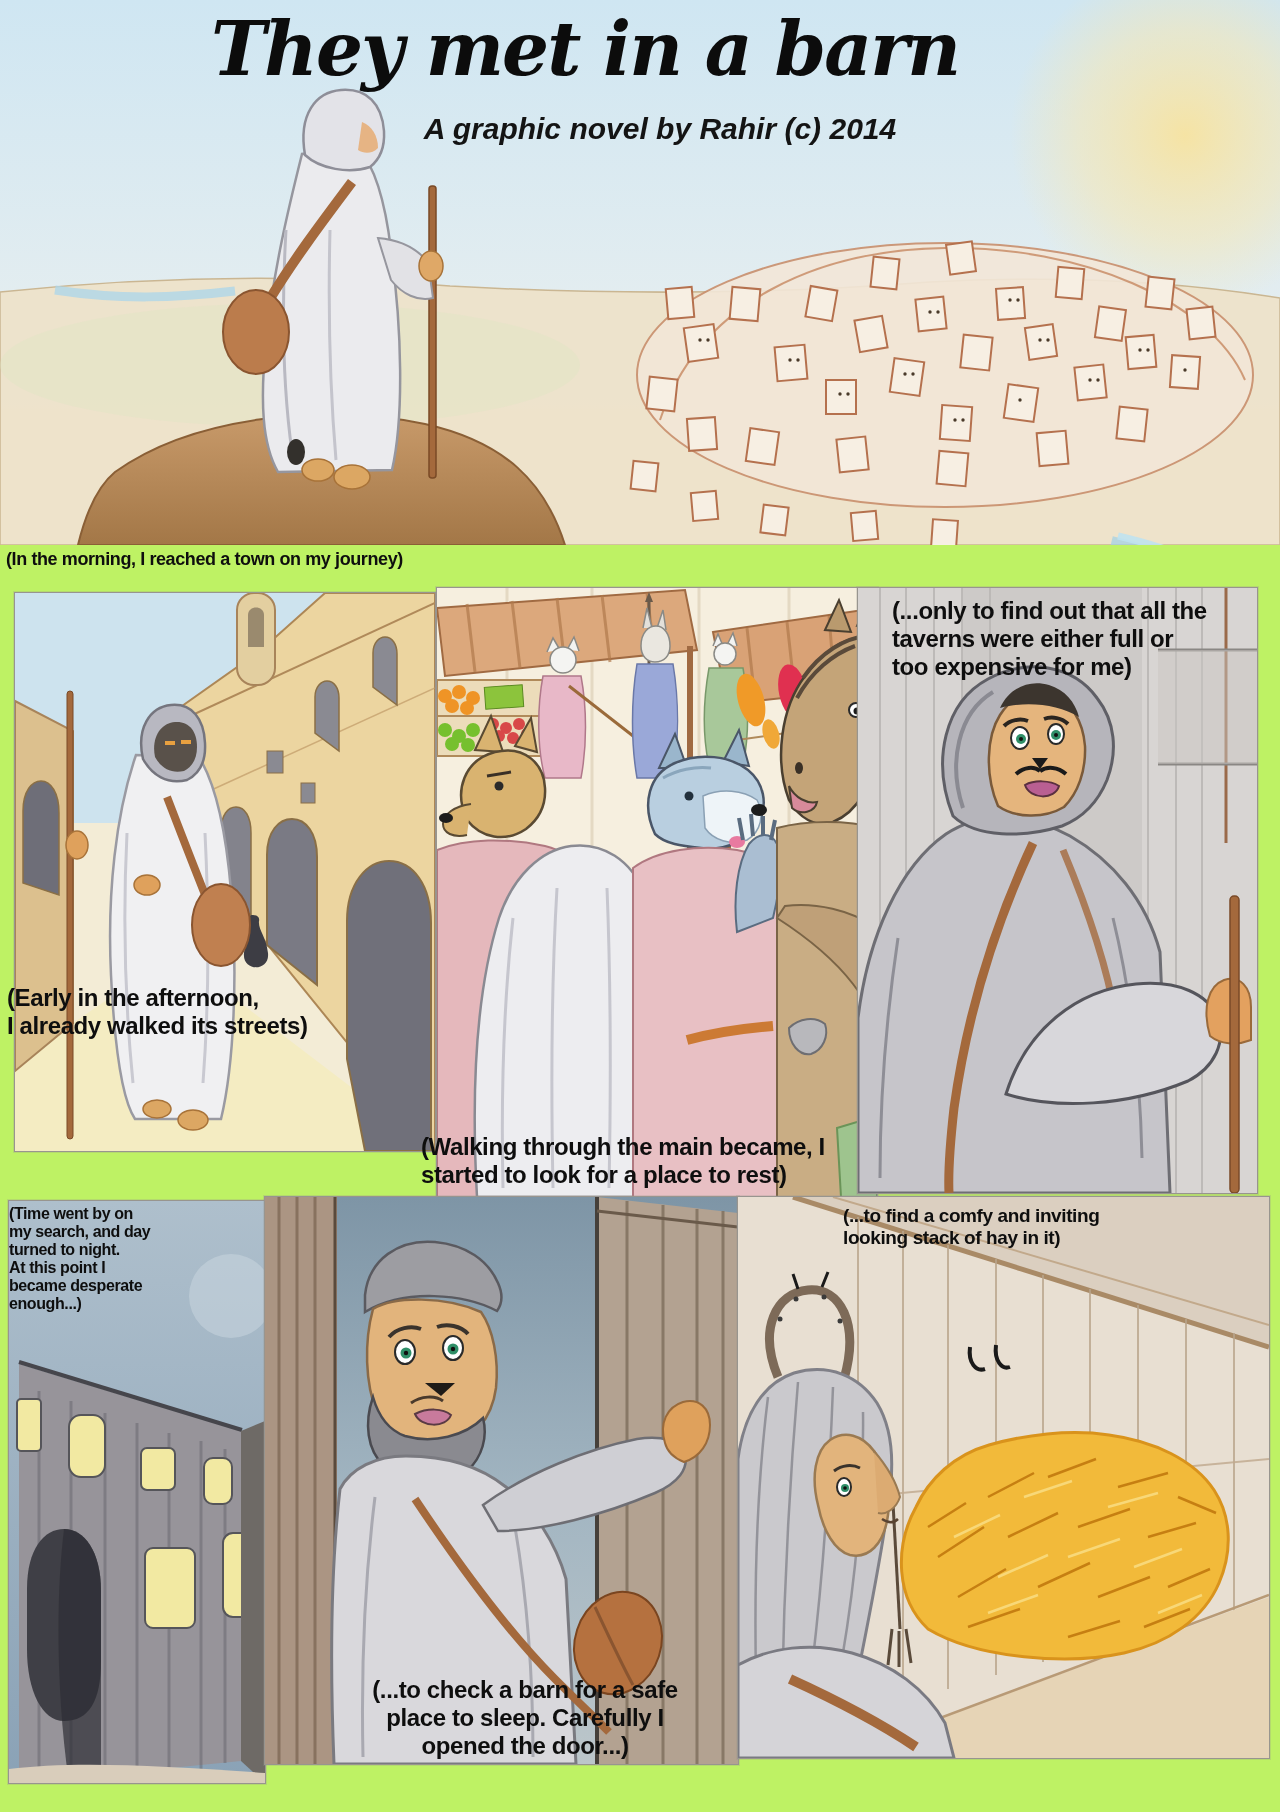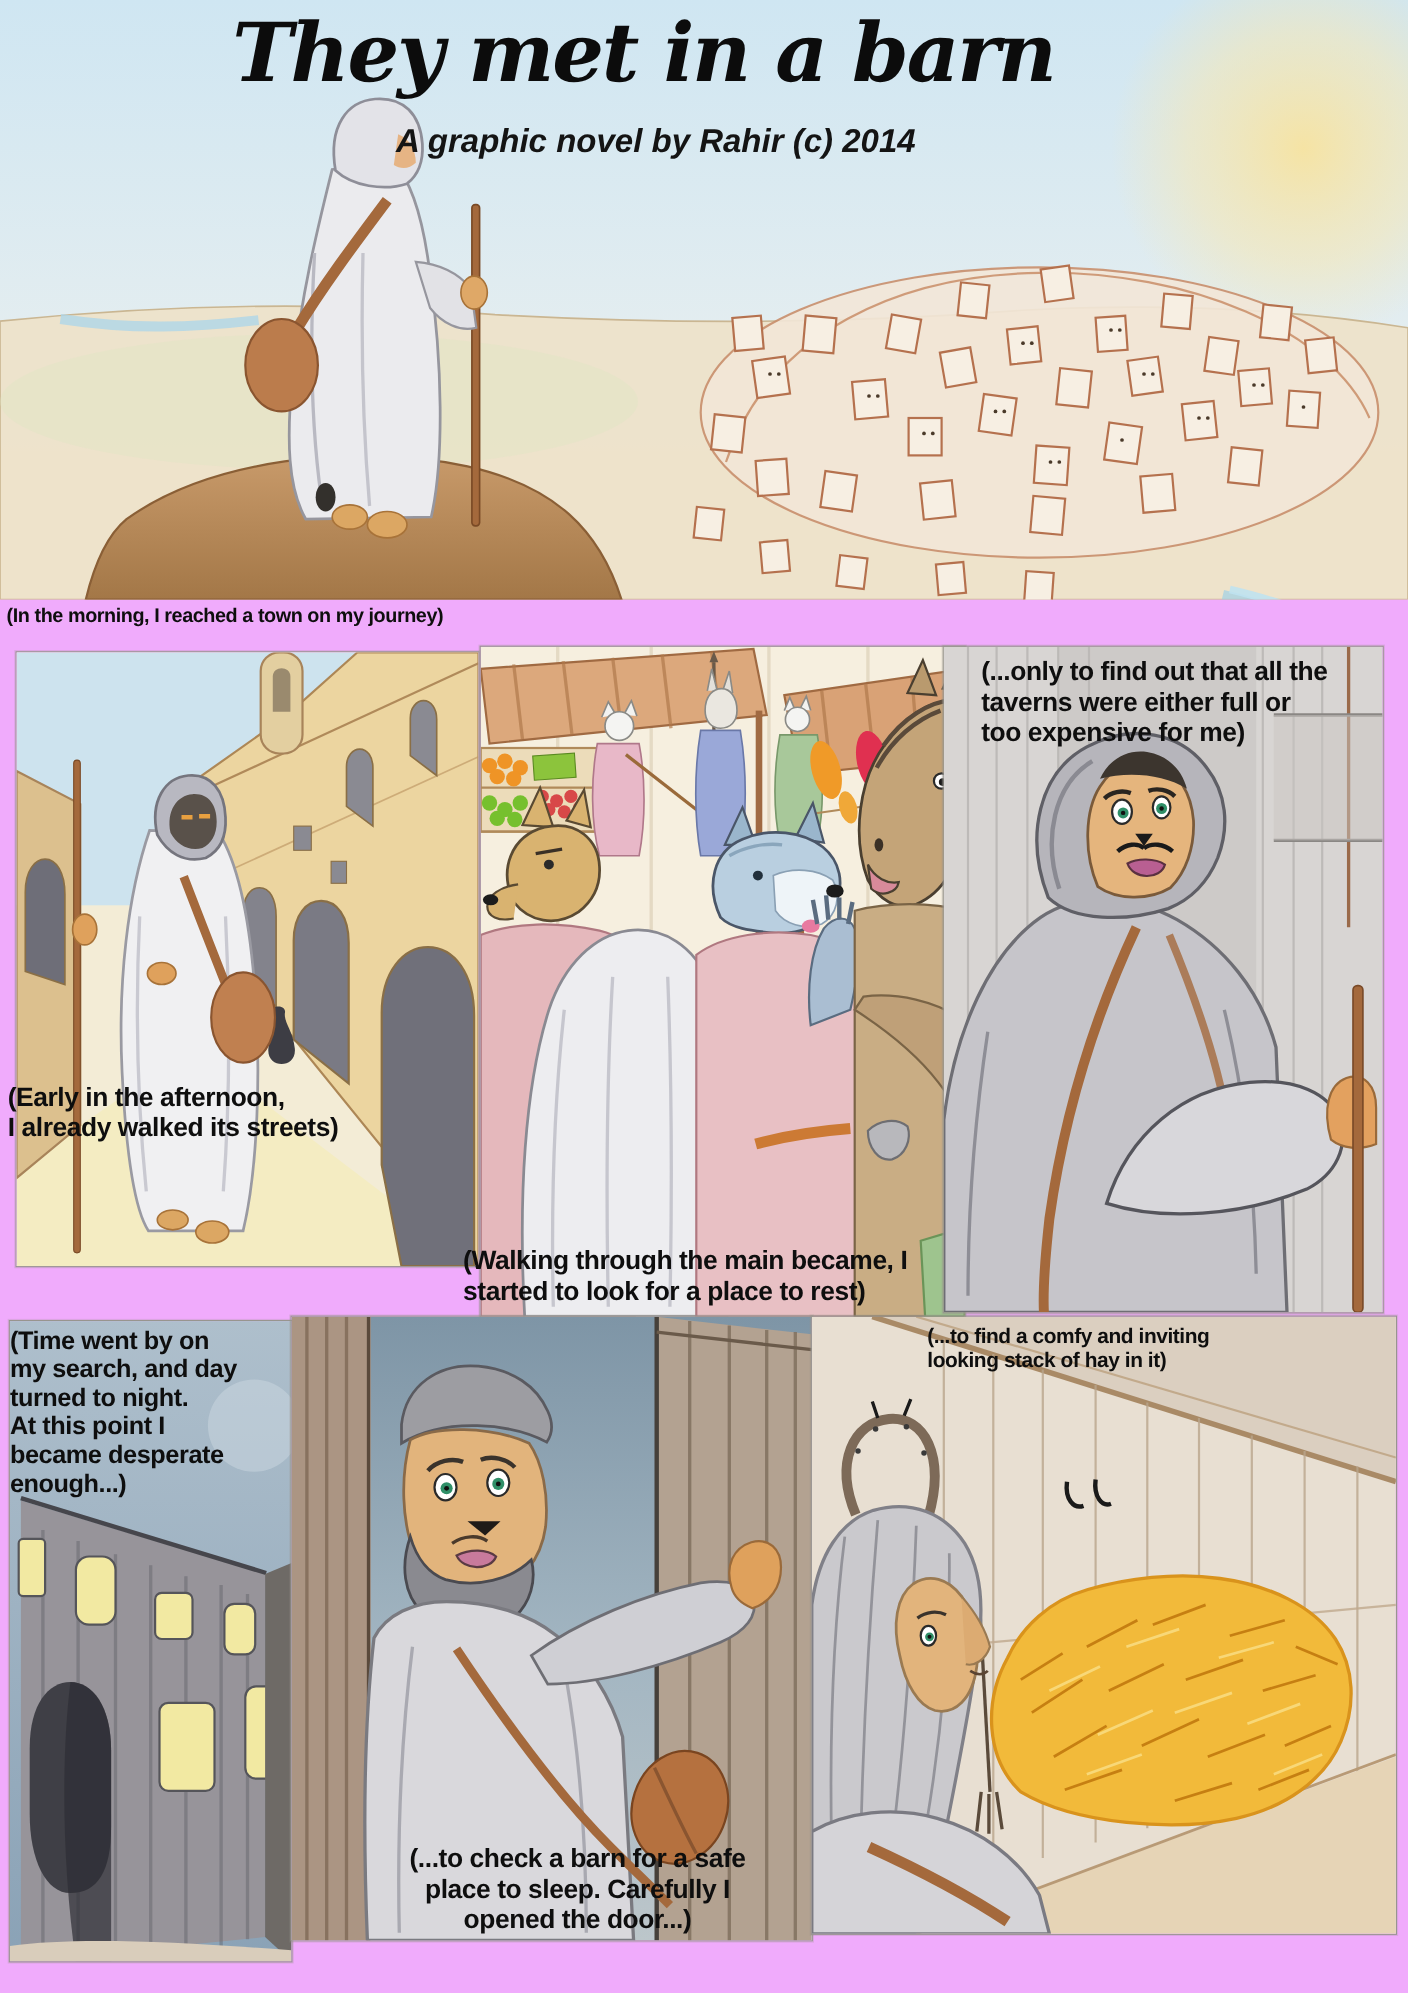--- a/index.html
+++ b/index.html
@@ -1,26 +1,26 @@
 <!DOCTYPE html>
 <html><head>
 <meta charset="utf-8">
 <style>
   html,body{margin:0;padding:0;background:#e9e7e1;}
-  .page{position:relative;width:1280px;height:1812px;background:#f0abfc;overflow:hidden;
+  .page{position:relative;width:1280px;height:1812px;background:#bef264;overflow:hidden;
         font-family:"Liberation Sans",sans-serif;}
   .panel{position:absolute;overflow:hidden;}
   .bordered{border:1px solid #98958f;box-shadow:0 0 0 1px rgba(150,146,138,.25);}
   .panel svg{display:block;width:100%;height:100%;}
   .caption{position:absolute;color:#0e0e0e;font-weight:bold;white-space:pre-line;
            line-height:1.16;letter-spacing:-0.4px;}
   .title{position:absolute;top:6px;left:0;width:1170px;text-align:center;
          font-family:"DejaVu Serif",serif;font-style:italic;font-weight:700;
          font-size:74px;letter-spacing:-2px;color:#0c0c0c;}
-  .subtitle{position:absolute;top:112px;left:360px;width:600px;text-align:left;
+  .subtitle{position:absolute;top:112px;left:360px;width:600px;text-align:center;
             font-style:italic;font-weight:bold;font-size:30px;color:#141414;}
   .pagenum{position:absolute;top:1808px;left:437px;width:200px;text-align:center;
            font-weight:bold;font-size:26px;color:#0e0e0e;}
 </style>
 </head>
 <body>
 
 <div class="page">
 
   <div class="panel" style="left:0;top:0;width:1280px;height:545px;">
@@ -473,21 +473,21 @@
   <div class="subtitle">A graphic novel by Rahir (c) 2014</div>
 
   <div class="caption" style="left:6px;top:549px;font-size:18px;">(In the morning, I reached a town on my journey)</div>
   <div class="caption" style="left:892px;top:597px;font-size:24px;">(...only to find out that all the
 taverns were either full or
 too expensive for me)</div>
   <div class="caption" style="left:7px;top:984px;font-size:24px;">(Early in the afternoon,
 I already walked its streets)</div>
   <div class="caption" style="left:421px;top:1133px;font-size:24px;">(Walking through the main became, I
 started to look for a place to rest)</div>
-  <div class="caption" style="left:9px;top:1205px;font-size:23px;line-height:1.13;">(Time went by on
+  <div class="caption" style="left:9px;top:1205px;font-size:16px;line-height:1.13;">(Time went by on
 my search, and day
 turned to night.
 At this point I
 became desperate
 enough...)</div>
   <div class="caption" style="left:843px;top:1205px;font-size:19px;">(...to find a comfy and inviting
 looking stack of hay in it)</div>
   <div class="caption" style="left:330px;top:1676px;width:390px;text-align:center;font-size:24px;">(...to check a barn for a safe
 place to sleep. Carefully I
 opened the door...)</div>

